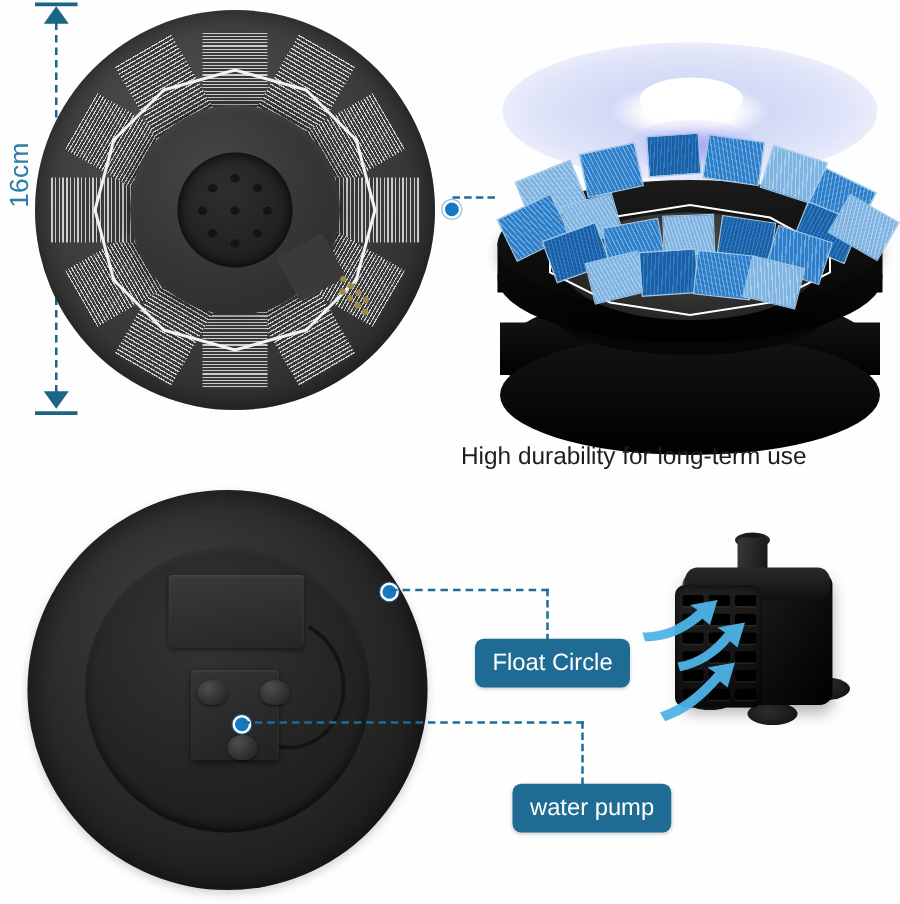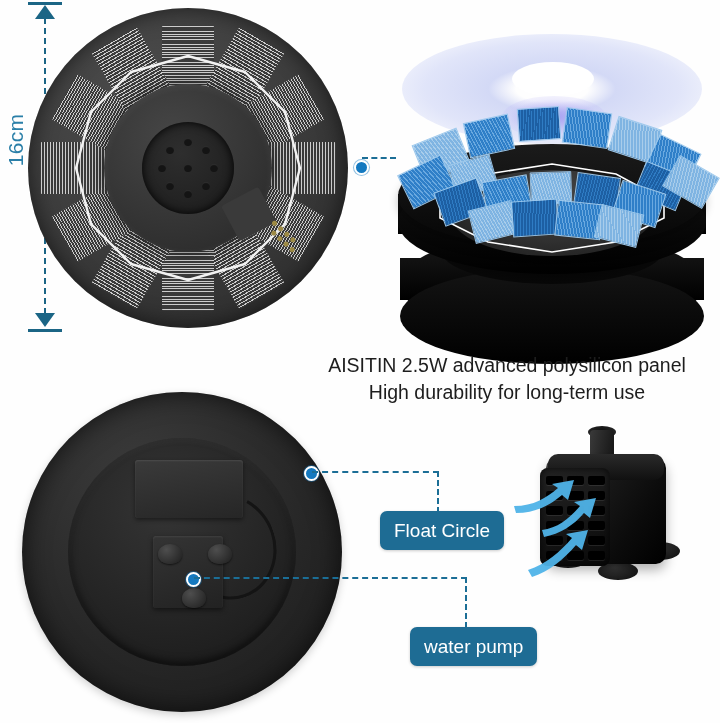--- a/index.html
+++ b/index.html
@@ -250,21 +250,20 @@
       <div class="flake dark" style="left: 182px; top: 156px; transform: rotate(8deg) scale(0.95);"></div>
       <div class="flake " style="left: 224px; top: 168px; transform: rotate(18deg) scale(1);"></div>
       <div class="flake lite" style="left: 78px; top: 186px; transform: rotate(-14deg) scale(0.95);"></div>
       <div class="flake dark" style="left: 120px; top: 182px; transform: rotate(-4deg) scale(1);"></div>
       <div class="flake " style="left: 164px; top: 184px; transform: rotate(6deg) scale(1);"></div>
       <div class="flake lite" style="left: 204px; top: 190px; transform: rotate(14deg) scale(0.95);"></div>
     </div>
 </div>
 
 <div class="abs" id="caption">
-  <div>AISITIN 2.5W advanced polysilicon panel</div>
   <div>High durability for long-term use</div>
 </div>
 
 <div class="abs" id="panel-bottom">
   <div class="abs bdisc"></div>
   <div class="abs bring"></div>
   <div class="abs cable"></div>
   <div class="abs battery-box"></div>
   <div class="abs pump-plate"></div>
   <div class="abs sucker" style="left:136px;top:152px"></div>

